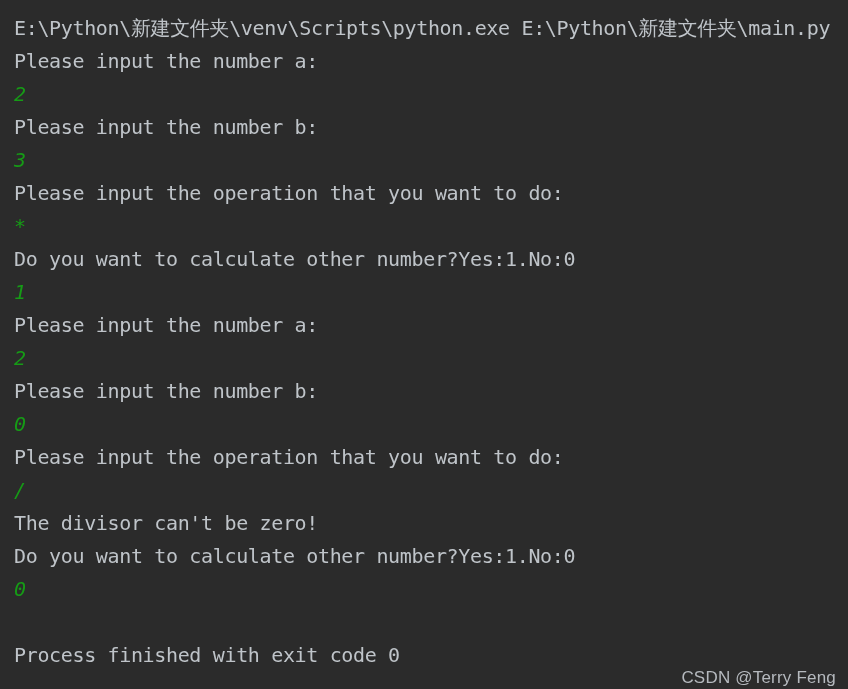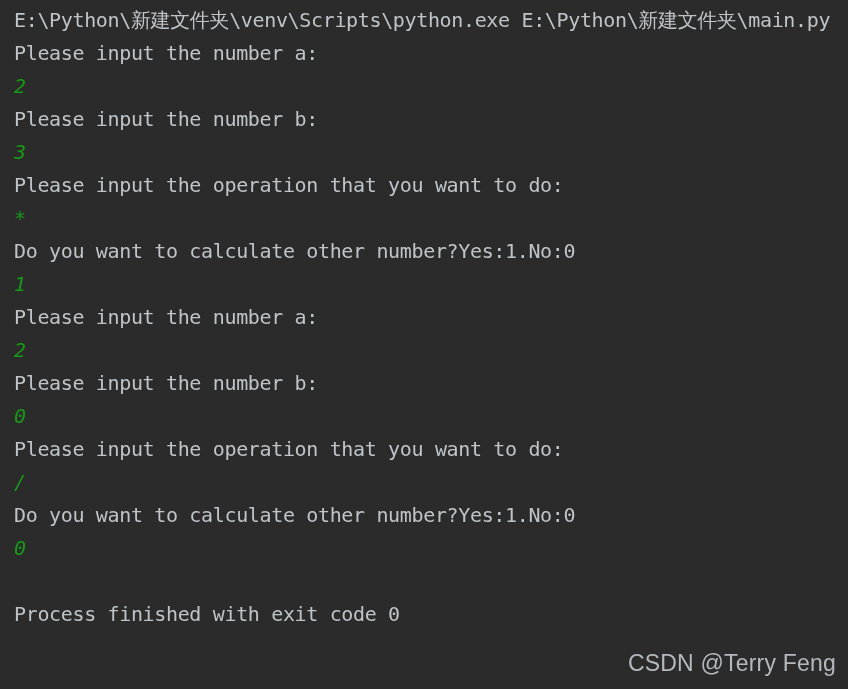--- a/index.html
+++ b/index.html
@@ -12,21 +12,21 @@
     overflow: hidden;
     background: #2b2b2b;
     font-family: "DejaVu Sans Mono", "Liberation Mono", monospace;
   }
   #console {
     position: relative;
     width: 848px;
     height: 689px;
     background: #2b2b2b;
     box-sizing: border-box;
-    padding: 4px 0 0 14px;
+    padding: 12px 0 0 14px;
   }
   .line {
     height: 33px;
     line-height: 33px;
     font-size: 20px;
     letter-spacing: -0.35px;
     white-space: pre;
     font-family: "DejaVu Sans Mono", "Liberation Mono", monospace;
   }
   .out {
@@ -35,23 +35,23 @@
   .inp {
     color: #169b16;
     font-style: italic;
   }
   .blank {
     color: transparent;
   }
   #watermark {
     position: absolute;
     right: 12px;
-    bottom: 12px;
+    bottom: 1px;
     font-family: "Liberation Sans", "DejaVu Sans", sans-serif;
-    font-size: 23px;
+    font-size: 17px;
     color: #b5b9be;
     letter-spacing: 0.2px;
     white-space: pre;
     pointer-events: none;
   }
 </style>
 </head>
 <body>
 
 <div id="console">
@@ -64,19 +64,20 @@
       <div class="line out">Please input the operation that you want to do:</div>
       <div class="line inp">*</div>
       <div class="line out">Do you want to calculate other number?Yes:1.No:0</div>
       <div class="line inp">1</div>
       <div class="line out">Please input the number a:</div>
       <div class="line inp">2</div>
       <div class="line out">Please input the number b:</div>
       <div class="line inp">0</div>
       <div class="line out">Please input the operation that you want to do:</div>
       <div class="line inp">/</div>
+      <div class="line out">The divisor can't be zero!</div>
       <div class="line out">Do you want to calculate other number?Yes:1.No:0</div>
       <div class="line inp">0</div>
       <div class="line blank"> </div>
       <div class="line out">Process finished with exit code 0</div>
     </div>
   <div id="watermark">CSDN @Terry Feng</div>
 </div>
 
 </body></html>

